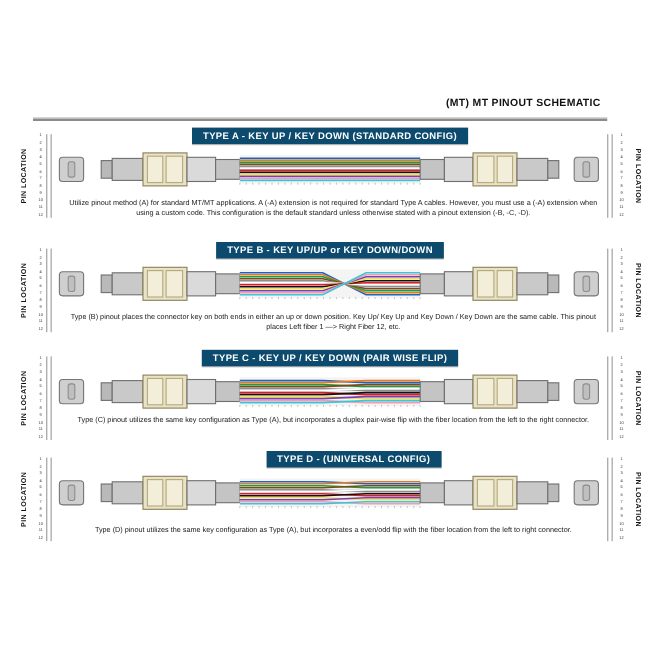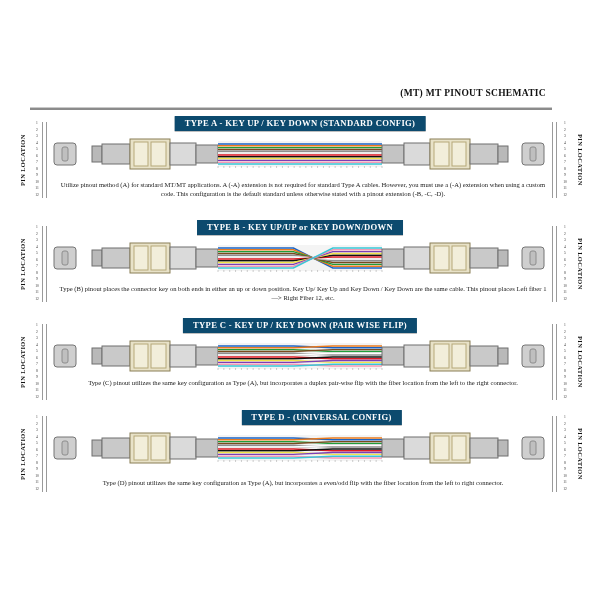--- a/index.html
+++ b/index.html
@@ -2,21 +2,21 @@
 <html><head>
 <meta charset="utf-8">
 <title>MT Pinout Schematic</title>
 <style>
   html,body{margin:0;padding:0;background:#ffffff;}
   body{
     width:600px;height:600px;overflow:hidden;
     font-family:"Liberation Sans", sans-serif;
     color:#111;
   }
-  #page{position:relative;width:552px;height:600px;background:#fff;font-family:Liberation Serif, serif;}
+  #page{position:relative;width:552px;height:600px;background:#fff;}
 
   
   .hdr-title{
     position:absolute;right:6px;top:88px;
     font-size:9.5px;font-weight:bold;letter-spacing:.3px;
     color:#111;white-space:nowrap;
   }
   .hdr-rule{
     position:absolute;left:30px;right:0px;top:107px;
     height:2px;background:#8b8b8b;

